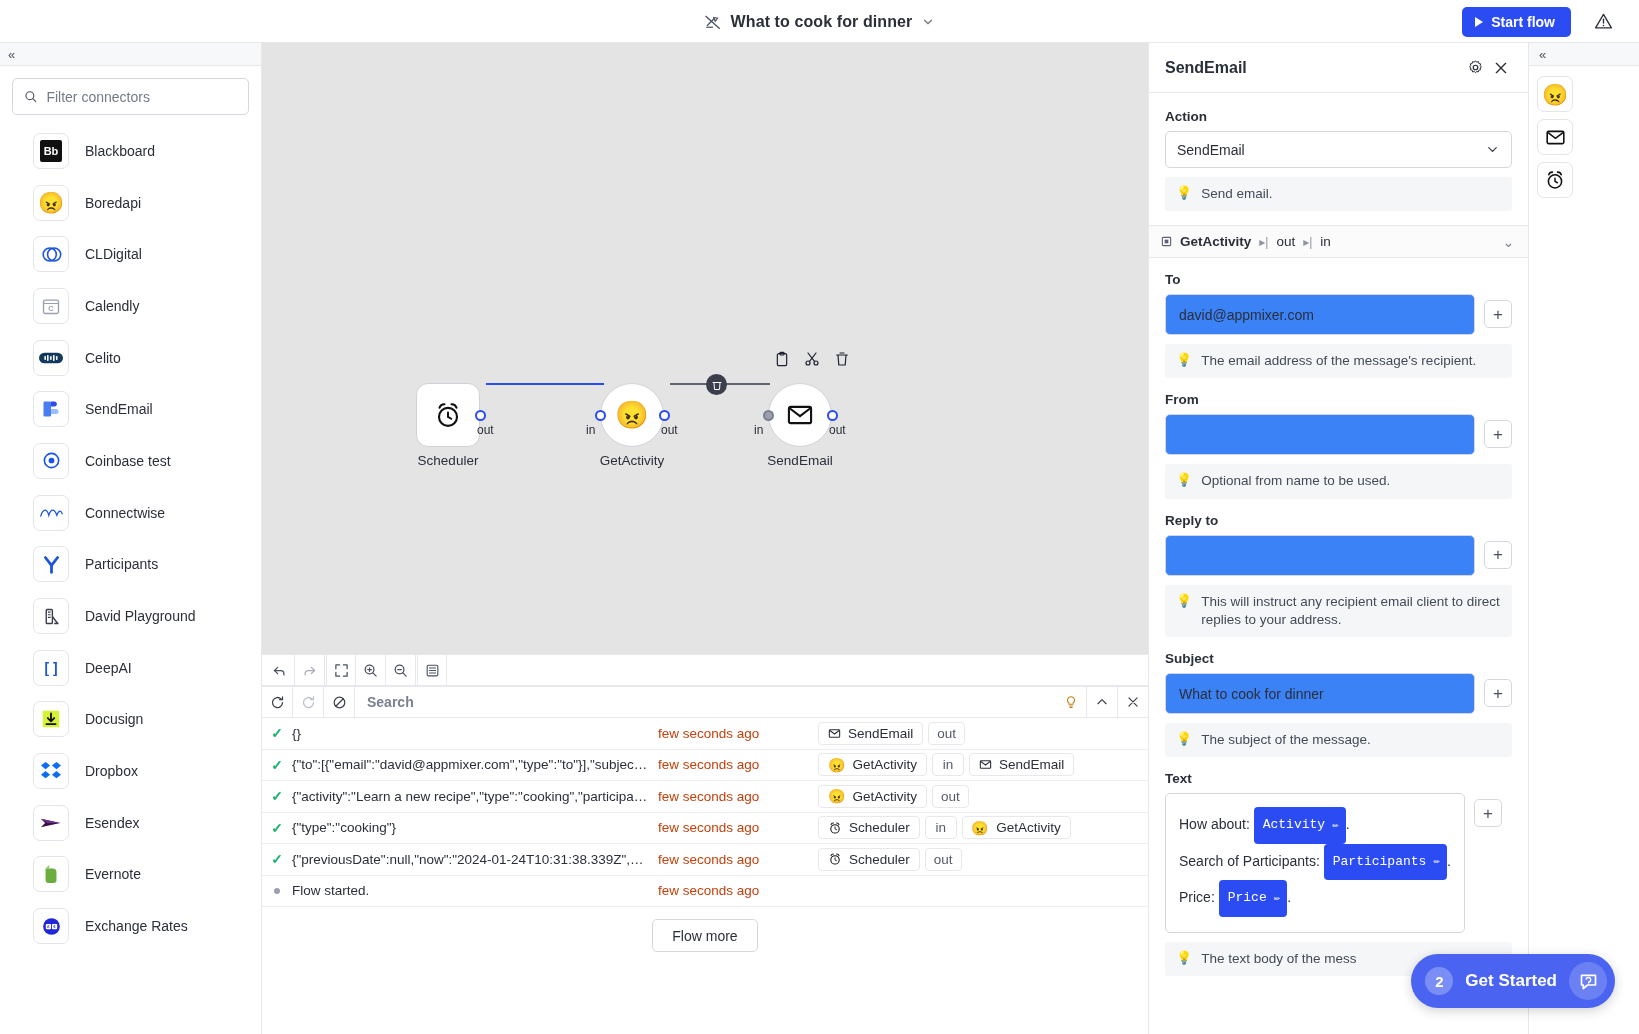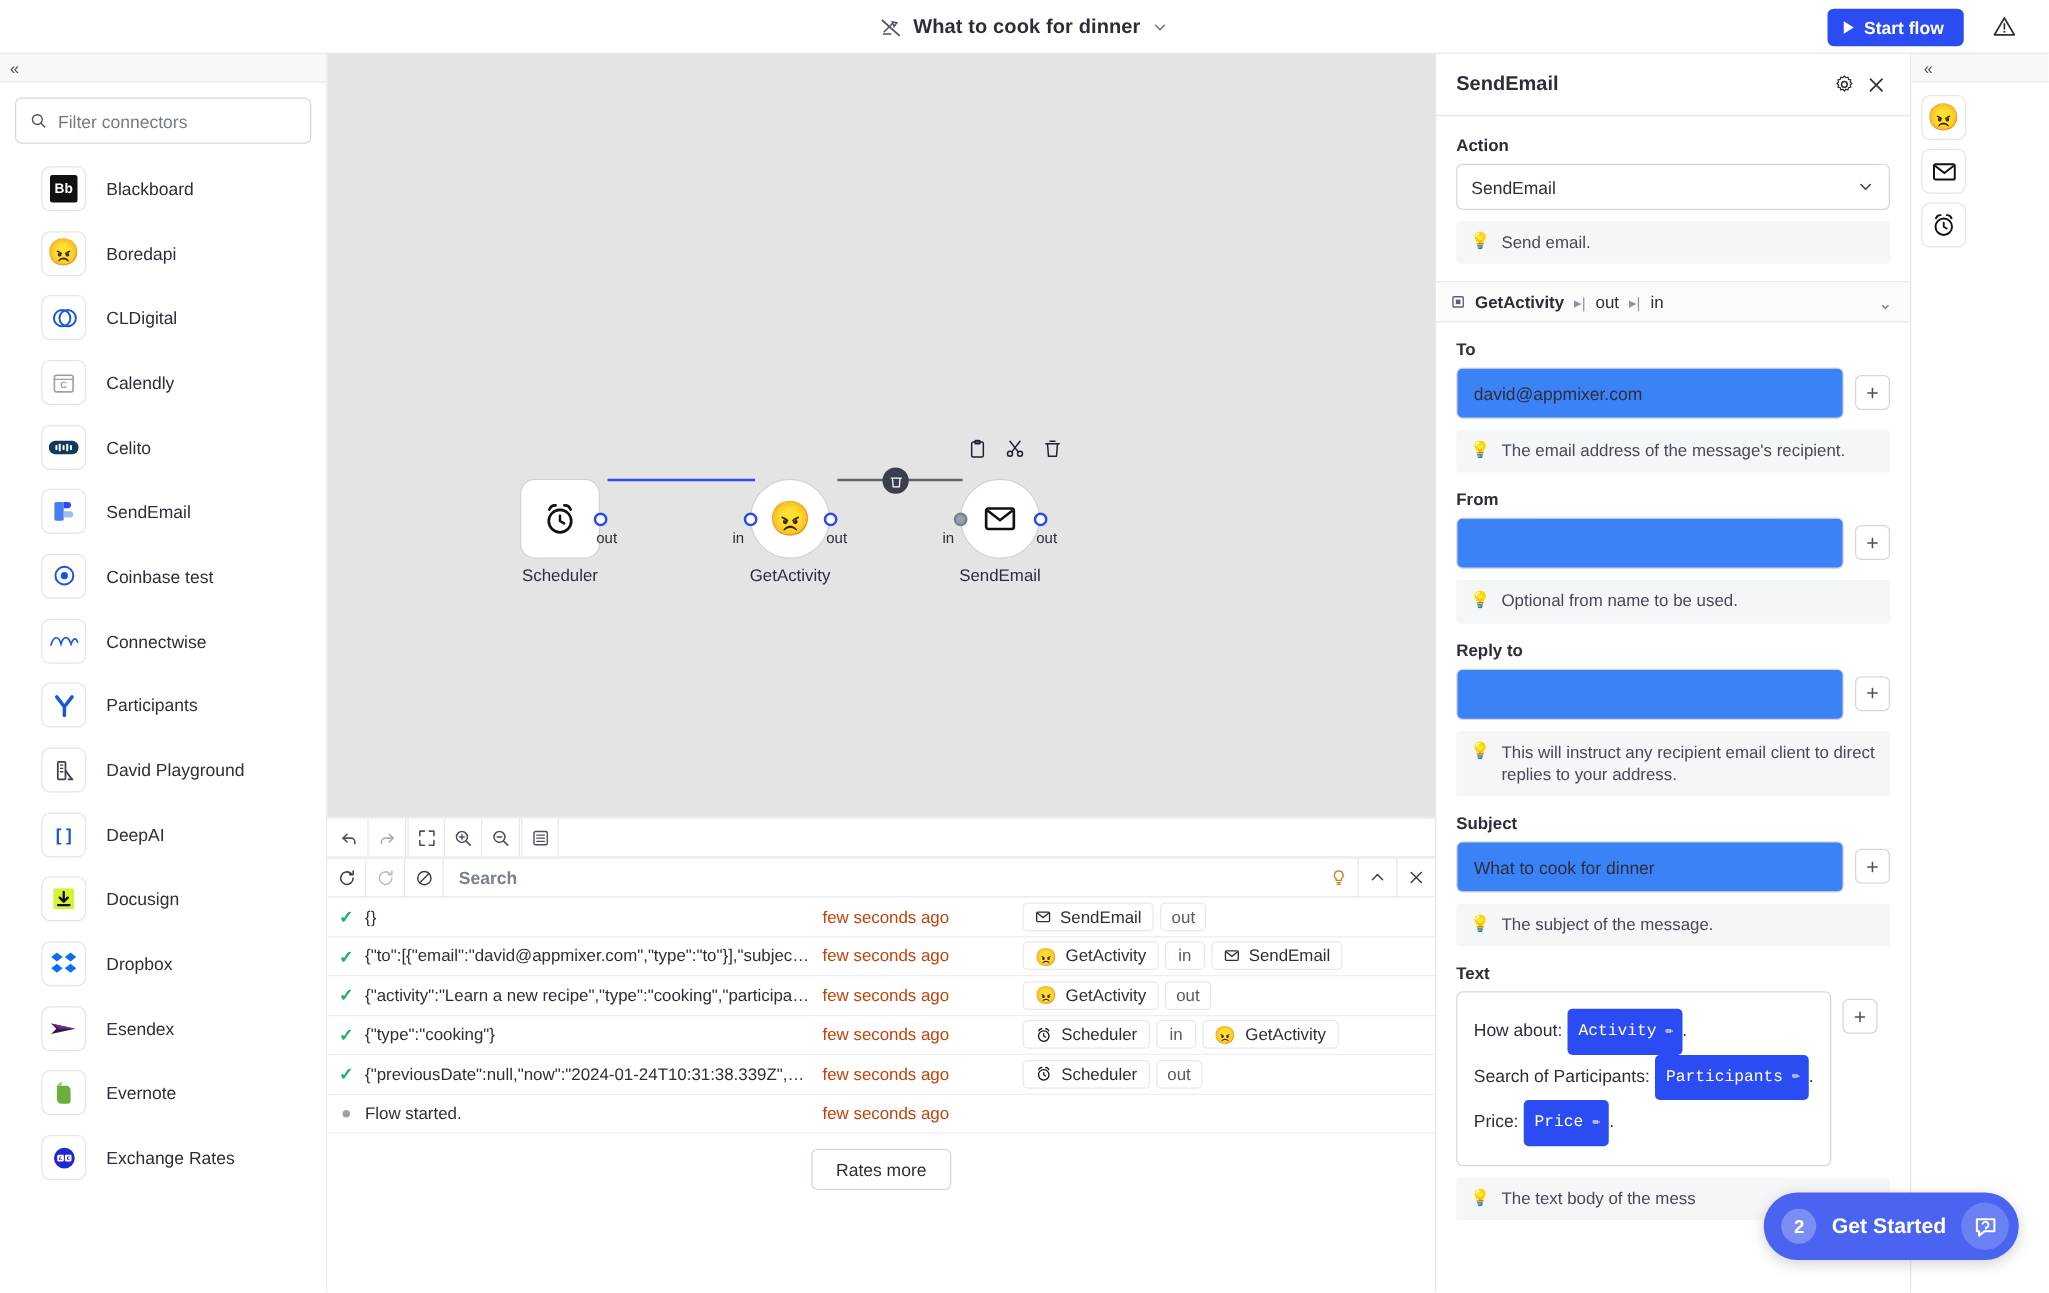--- a/index.html
+++ b/index.html
@@ -712,21 +712,21 @@
         <div class="log-row">
           <div class="lr-status">
             <span class="dot"></span>
           </div>
           <div class="lr-msg">Flow started.</div>
           <div class="lr-time">few seconds ago</div>
           <div class="lr-chips"></div>
         </div>
       </div>
     <div class="load-more-wrap">
-      <button class="load-more">Rates more</button>
+      <button class="load-more">Flow more</button>
     </div>
   </div>
 
   <div class="inspector">
     <div class="insp-head">
       <span class="insp-title">SendEmail</span>
       <div class="insp-hico">
         <svg width="17" height="17" viewBox="0 0 24 24">
           <circle cx="12" cy="12" r="3.2" fill="none" stroke="#2b2f3a" stroke-width="1.7"></circle>
           <path d="M12 2.5 l1.6 2 2.5-.8 .6 2.6 2.6 .6 -.8 2.5 2 1.6 -2 1.6 .8 2.5 -2.6 .6 -.6 2.6 -2.5-.8 -1.6 2 -1.6-2 -2.5 .8 -.6-2.6 -2.6-.6 .8-2.5 -2-1.6 2-1.6 -.8-2.5 2.6-.6 .6-2.6 2.5 .8z" fill="none" stroke="#2b2f3a" stroke-width="1.4" stroke-linejoin="round"></path>

